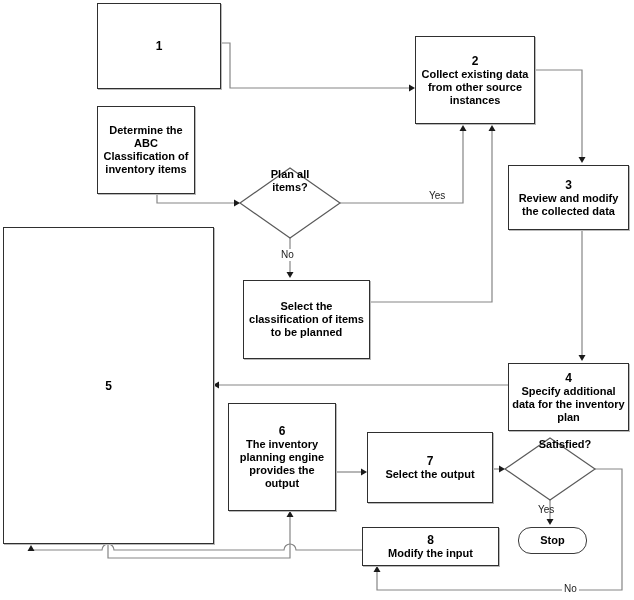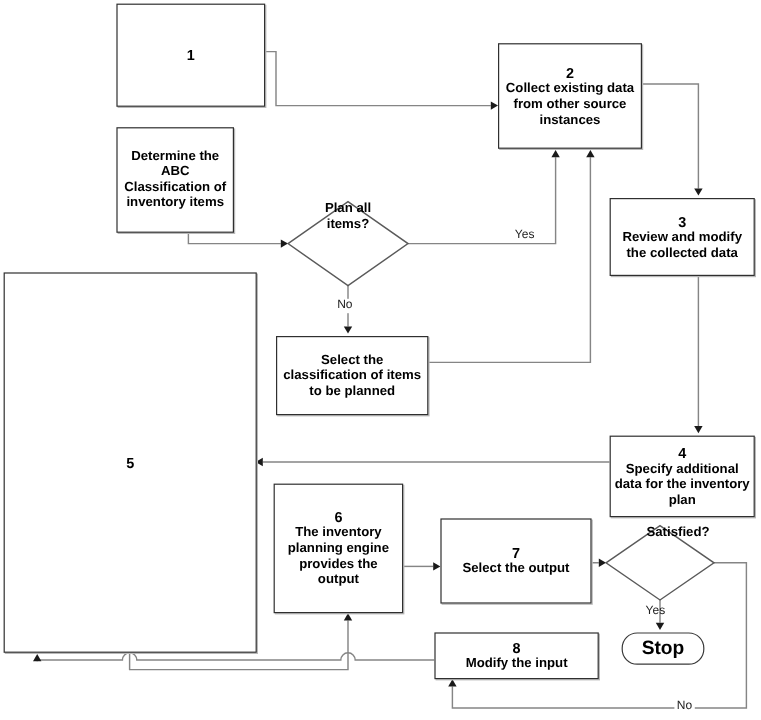--- a/index.html
+++ b/index.html
@@ -7,21 +7,21 @@
     position:relative;width:634px;height:600px;background:#ffffff;overflow:hidden;
     font-family:"Liberation Sans",sans-serif;color:#000;
   }
   #wires{position:absolute;left:0;top:0;z-index:0;}
   .node{
     position:absolute;box-sizing:border-box;z-index:1;background:#fff;
     border:1px solid #2f2f2f;box-shadow:1px 1px 0 #b9b9b9;
     display:flex;flex-direction:column;align-items:center;justify-content:center;
     text-align:center;font-size:11px;font-weight:bold;line-height:13px;padding:2px;
   }
-  .terminator{border-radius:13px;font-size:16px;box-shadow:none;border-color:#3a3a3a;}
+  .terminator{border-radius:13px;font-size:11px;box-shadow:none;border-color:#3a3a3a;}
   .num{display:block;font-size:12px;line-height:14px;}
   .dtext{
     position:absolute;z-index:1;display:flex;align-items:flex-start;justify-content:center;
     text-align:center;font-size:11px;font-weight:bold;line-height:13px;
   }
   .dtext .wrapnarrow{display:block;width:58px;}
   .elabel{
     position:absolute;z-index:2;font-size:10px;line-height:12px;font-weight:normal;color:#222;
   }
   .onwire{background:#fff;padding:0 2px;}
@@ -81,21 +81,21 @@
 
   <div class="node" style="left:97px;top:106px;width:98px;height:88px">
     <span class="lbl">Determine the ABC Classification of inventory items</span>
   </div>
 
   <div class="node" style="left:508px;top:165px;width:121px;height:65px">
     <span class="num">3</span>
     <span class="lbl">Review and modify the collected data</span>
   </div>
 
-  <div class="node" style="left:230px;top:280px;width:127px;height:66px;padding:1px">
+  <div class="node" style="left:243px;top:280px;width:127px;height:79px;padding:1px">
     <span class="lbl">Select the classification of items to be planned</span>
   </div>
 
   <div class="node" style="left:3px;top:227px;width:211px;height:317px">
     <span class="num">5</span>
   </div>
 
   <div class="node" style="left:508px;top:363px;width:121px;height:68px">
     <span class="num">4</span>
     <span class="lbl">Specify additional data for the inventory plan</span>

